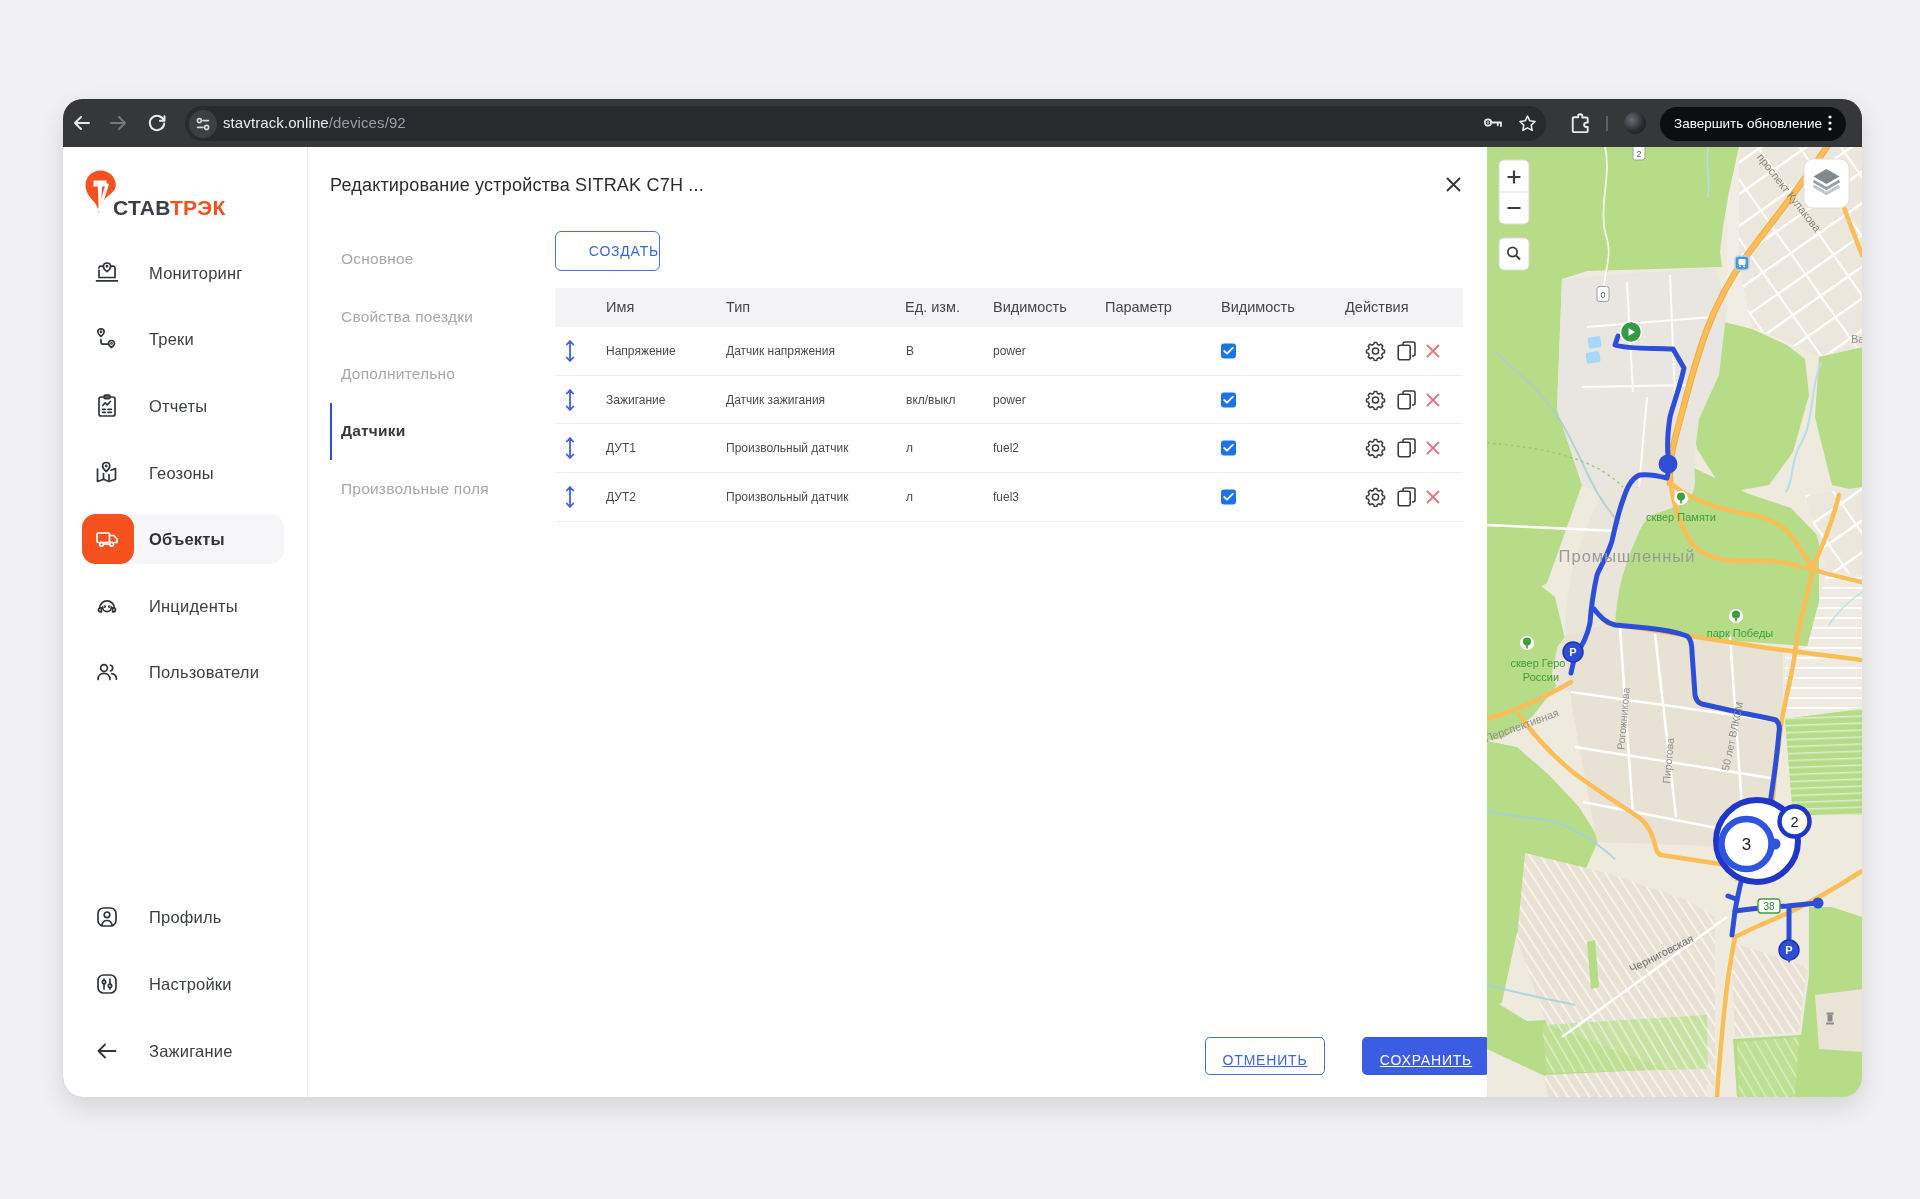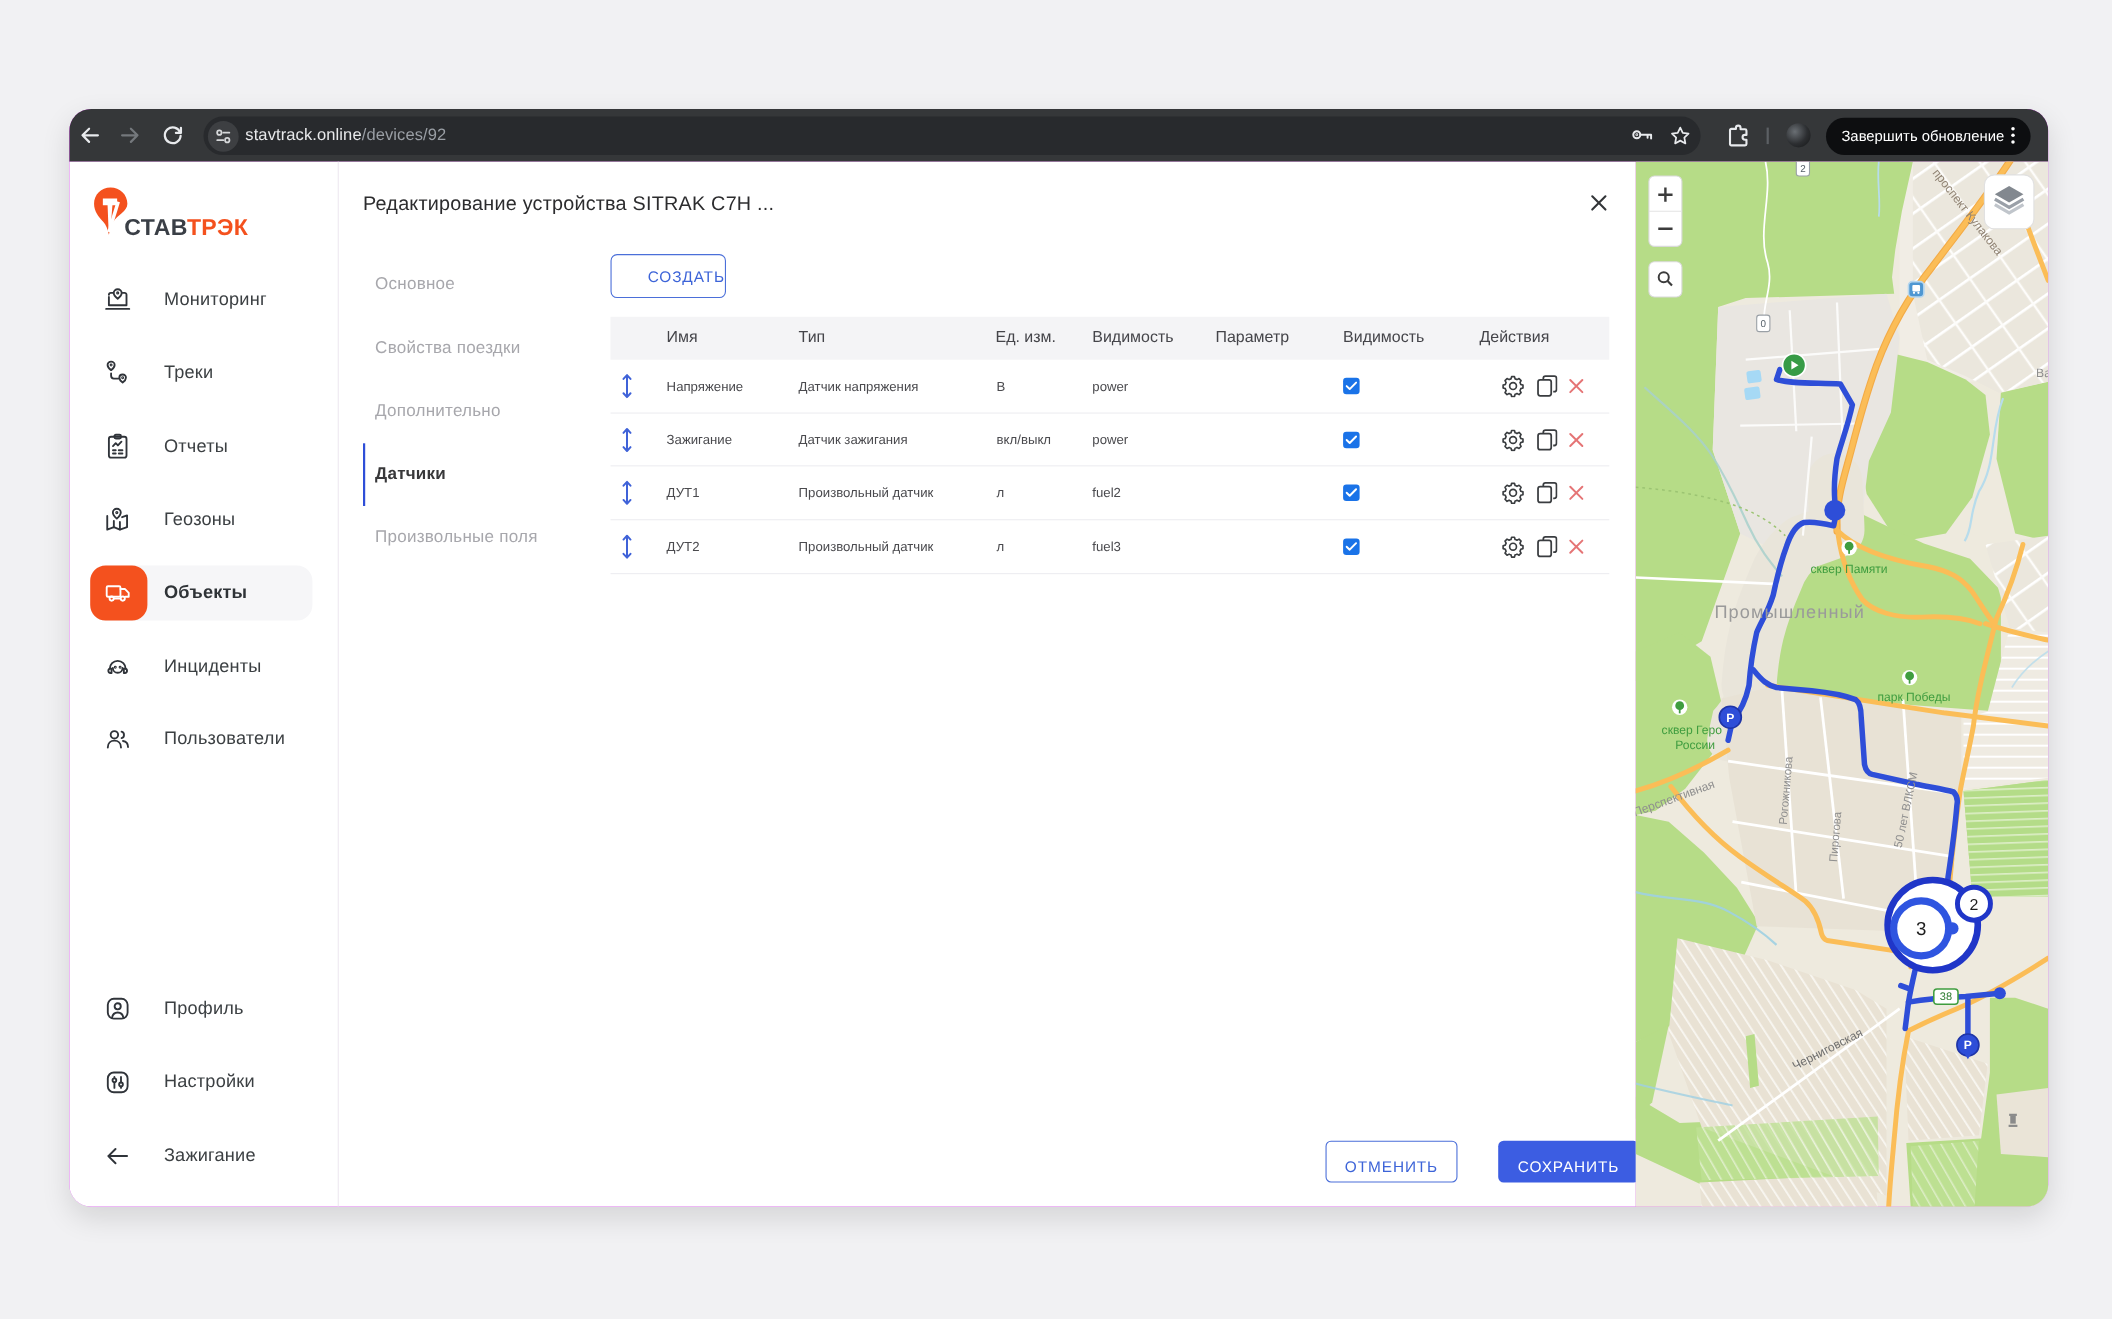--- a/index.html
+++ b/index.html
@@ -40,21 +40,21 @@
 .thead { position:relative; height:39px; background:#f4f4f6; }
 .thead span { position:absolute; top:11px; font-size:14.5px; color:#45454a; }
 .trow { position:relative; height:48.7px; border-bottom:1px solid #ededf1; }
 .trow span { position:absolute; top:50%; transform:translateY(-50%); font-size:12px; color:#4a4a4e; }
 .cbx { position:absolute; left:666px; top:50%; transform:translateY(-50%); width:15px; height:15px; background:#1a73e8; border-radius:3px; }
 .cbx svg { position:absolute; left:2px; top:3px; }
 .trow svg.drag { position:absolute; left:9px; top:50%; transform:translateY(-50%); }
 .trow svg.gear { position:absolute; left:810px; top:50%; transform:translateY(-50%); }
 .trow svg.copy { position:absolute; left:842px; top:50%; transform:translateY(-50%); }
 .trow svg.xdel { position:absolute; left:871px; top:50%; transform:translateY(-50%); }
-.btnrow { position:absolute; top:890px; height:38px; }
+.btnrow { position:absolute; top:890px; height:38px;text-decoration:underline; }
 #cancelbtn { left:897px; width:120px; border:1px solid #4a6ed9; border-radius:5px; color:#3d64d8; background:#fff; font-size:14px; letter-spacing:.8px; text-align:center; line-height:44px; }
 #savebtn { left:1028px; width:128px; border-radius:5px; color:#fff; background:#3c5de2; font-size:14px; letter-spacing:.8px; text-align:center; line-height:46px;margin-left:26px; }
 </style>
 </head>
 <body>
 <div id="window">
   <div id="toolbar">
     <svg style="left:9px;top:15px" width="19" height="18" viewBox="0 0 19 18" fill="none" stroke="#e8eaed" stroke-width="2" stroke-linecap="round" stroke-linejoin="round">
         <path d="M17 9 H3 M9 3 L3 9 L9 15"></path>
       </svg>

